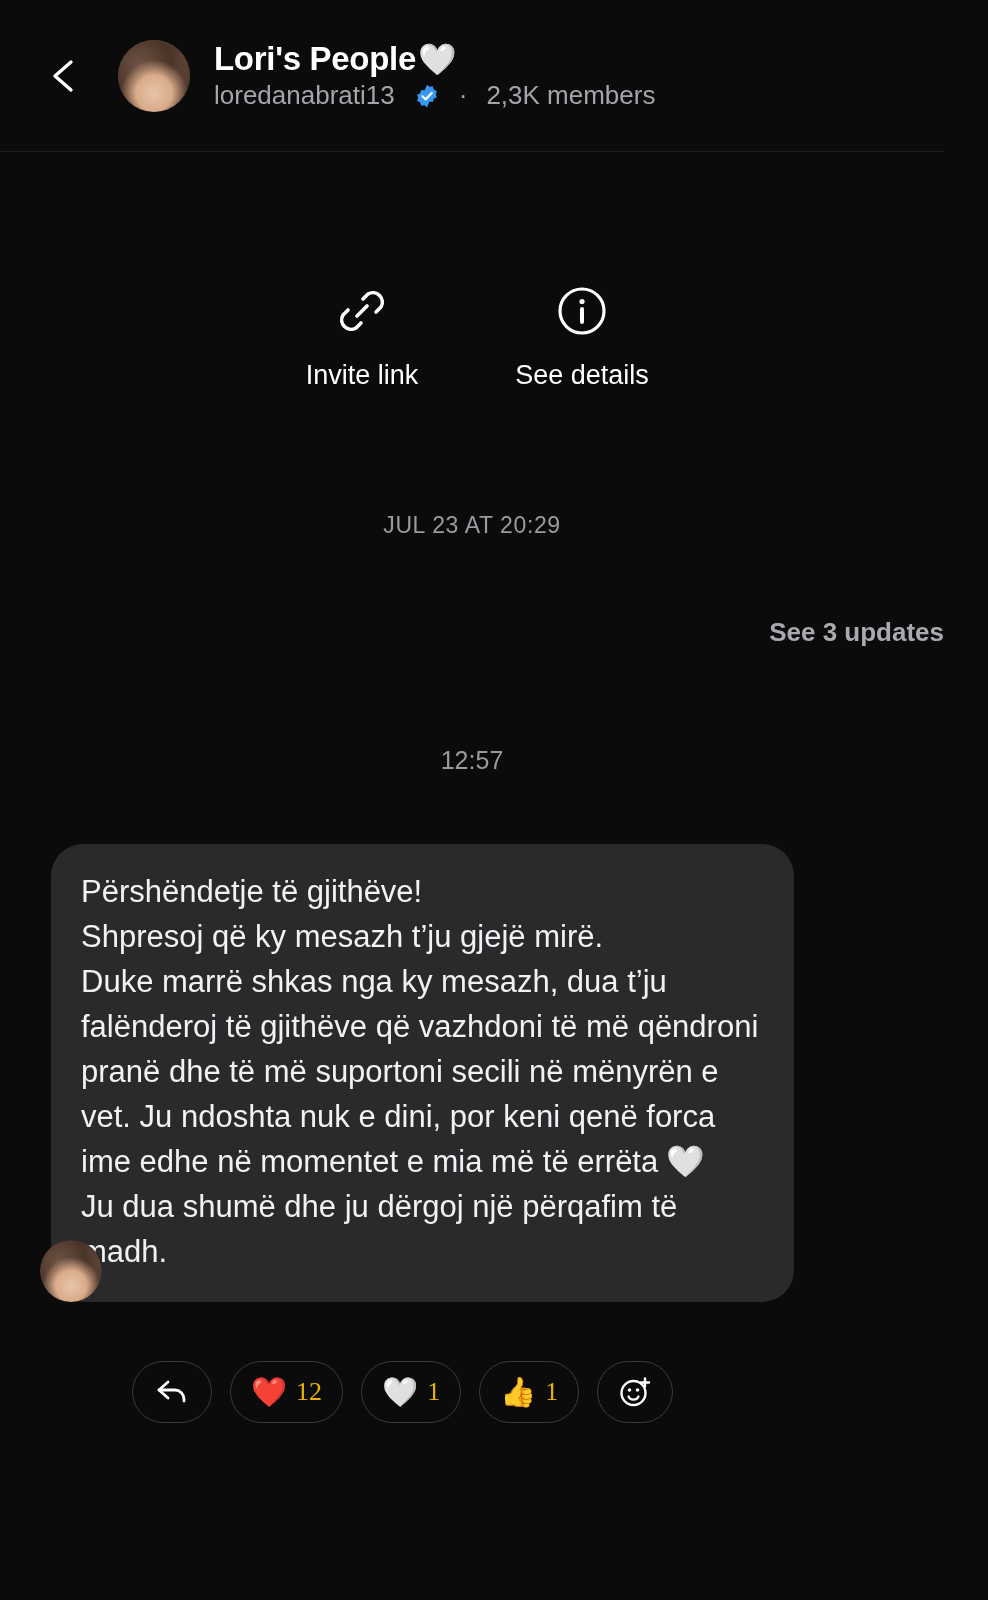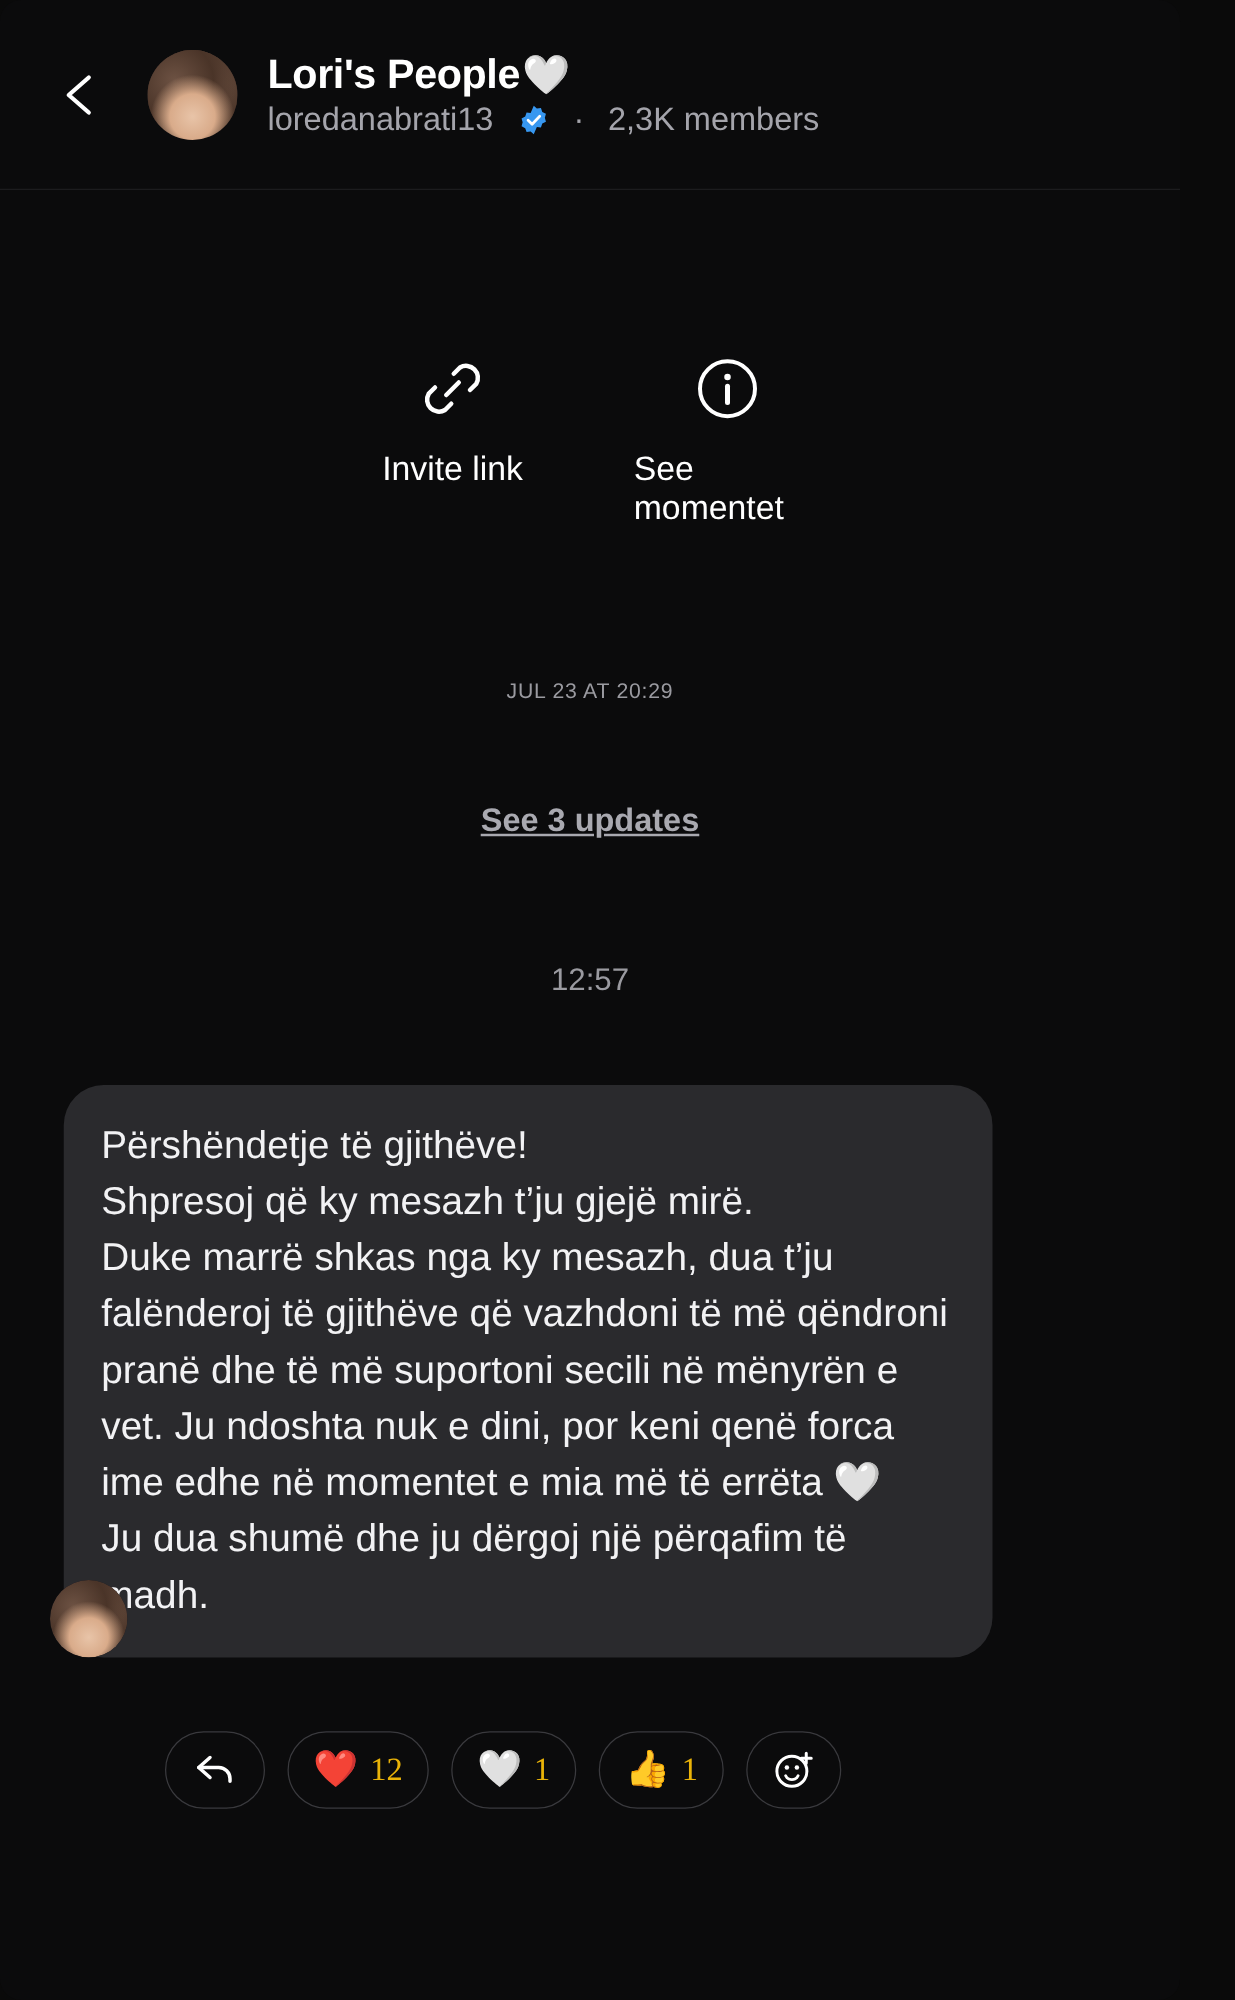--- a/index.html
+++ b/index.html
@@ -125,31 +125,30 @@
     justify-content: center;
   }
   .action-label {
     color: #ffffff;
     font-size: 27px;
   }
 
   .timestamp-divider {
     text-align: center;
     color: #9a9aa0;
-    font-size: 17px;
+    font-size: 23px;
     letter-spacing: 0.6px;
     margin-top: 88px;
   }
   .updates-link {
-    text-align: center;
+    text-align: right;
     color: #a9a9b0;
     font-size: 26px;
     font-weight: bold;
     margin-top: 45px;
-    text-decoration: underline;
   }
   .msg-time {
     text-align: center;
     color: #9a9aa0;
     font-size: 25px;
     margin-top: 65px;
   }
 
   
   .msg-row {
@@ -249,21 +248,21 @@
         <div class="action-label">Invite link</div>
       </div>
       <div class="action">
         <div class="action-icon">
           <svg width="58" height="58" viewBox="0 0 58 58">
             <circle cx="29" cy="29" r="22" fill="none" stroke="#ffffff" stroke-width="3.2"></circle>
             <circle cx="29" cy="19.5" r="2.6" fill="#ffffff"></circle>
             <rect x="27" y="25" width="4" height="17" rx="2" fill="#ffffff"></rect>
           </svg>
         </div>
-        <div class="action-label">See momentet</div>
+        <div class="action-label">See details</div>
       </div>
     </div>
 
     <div class="timestamp-divider">JUL 23 AT 20:29</div>
     <div class="updates-link">See 3 updates</div>
     <div class="msg-time">12:57</div>
 
     <div class="msg-row">
       <div class="msg-avatar">
         <div class="avatar-art"></div>

